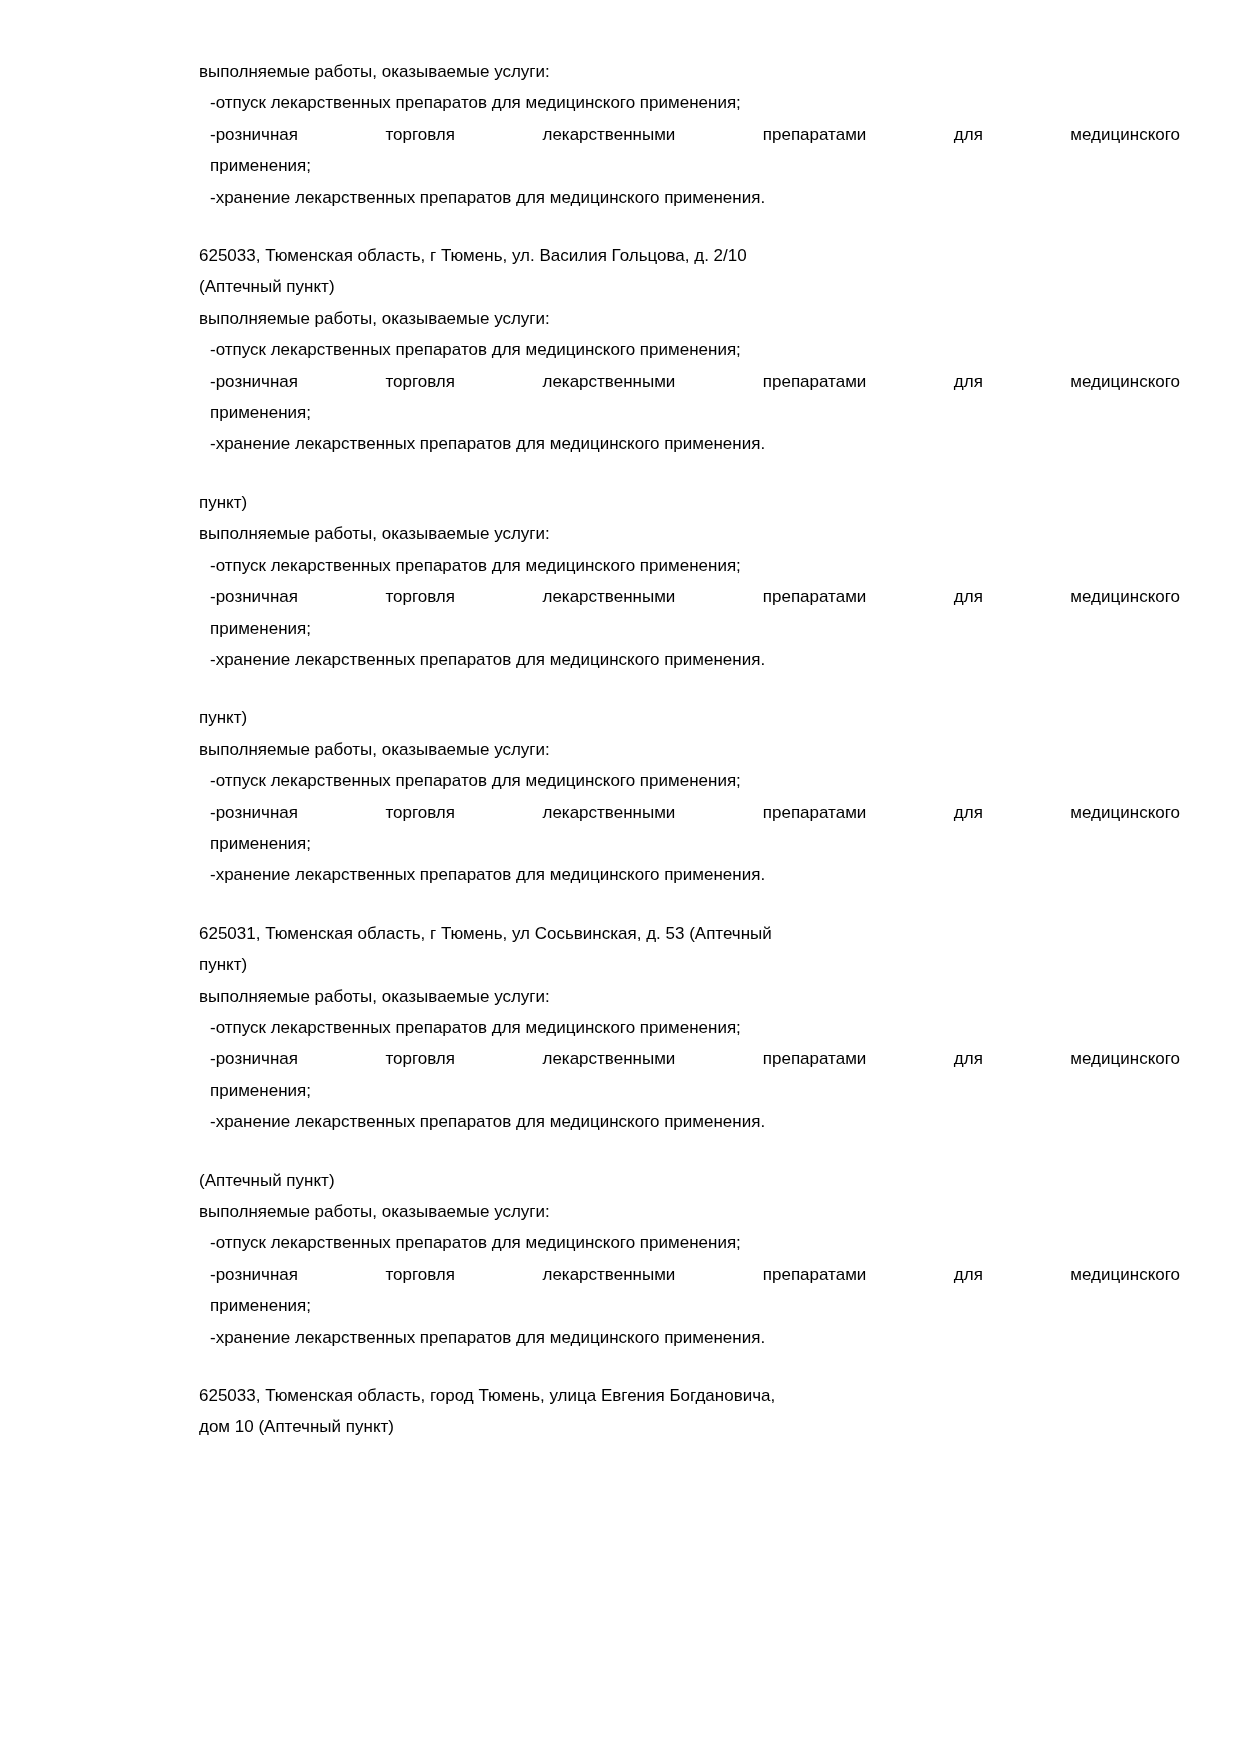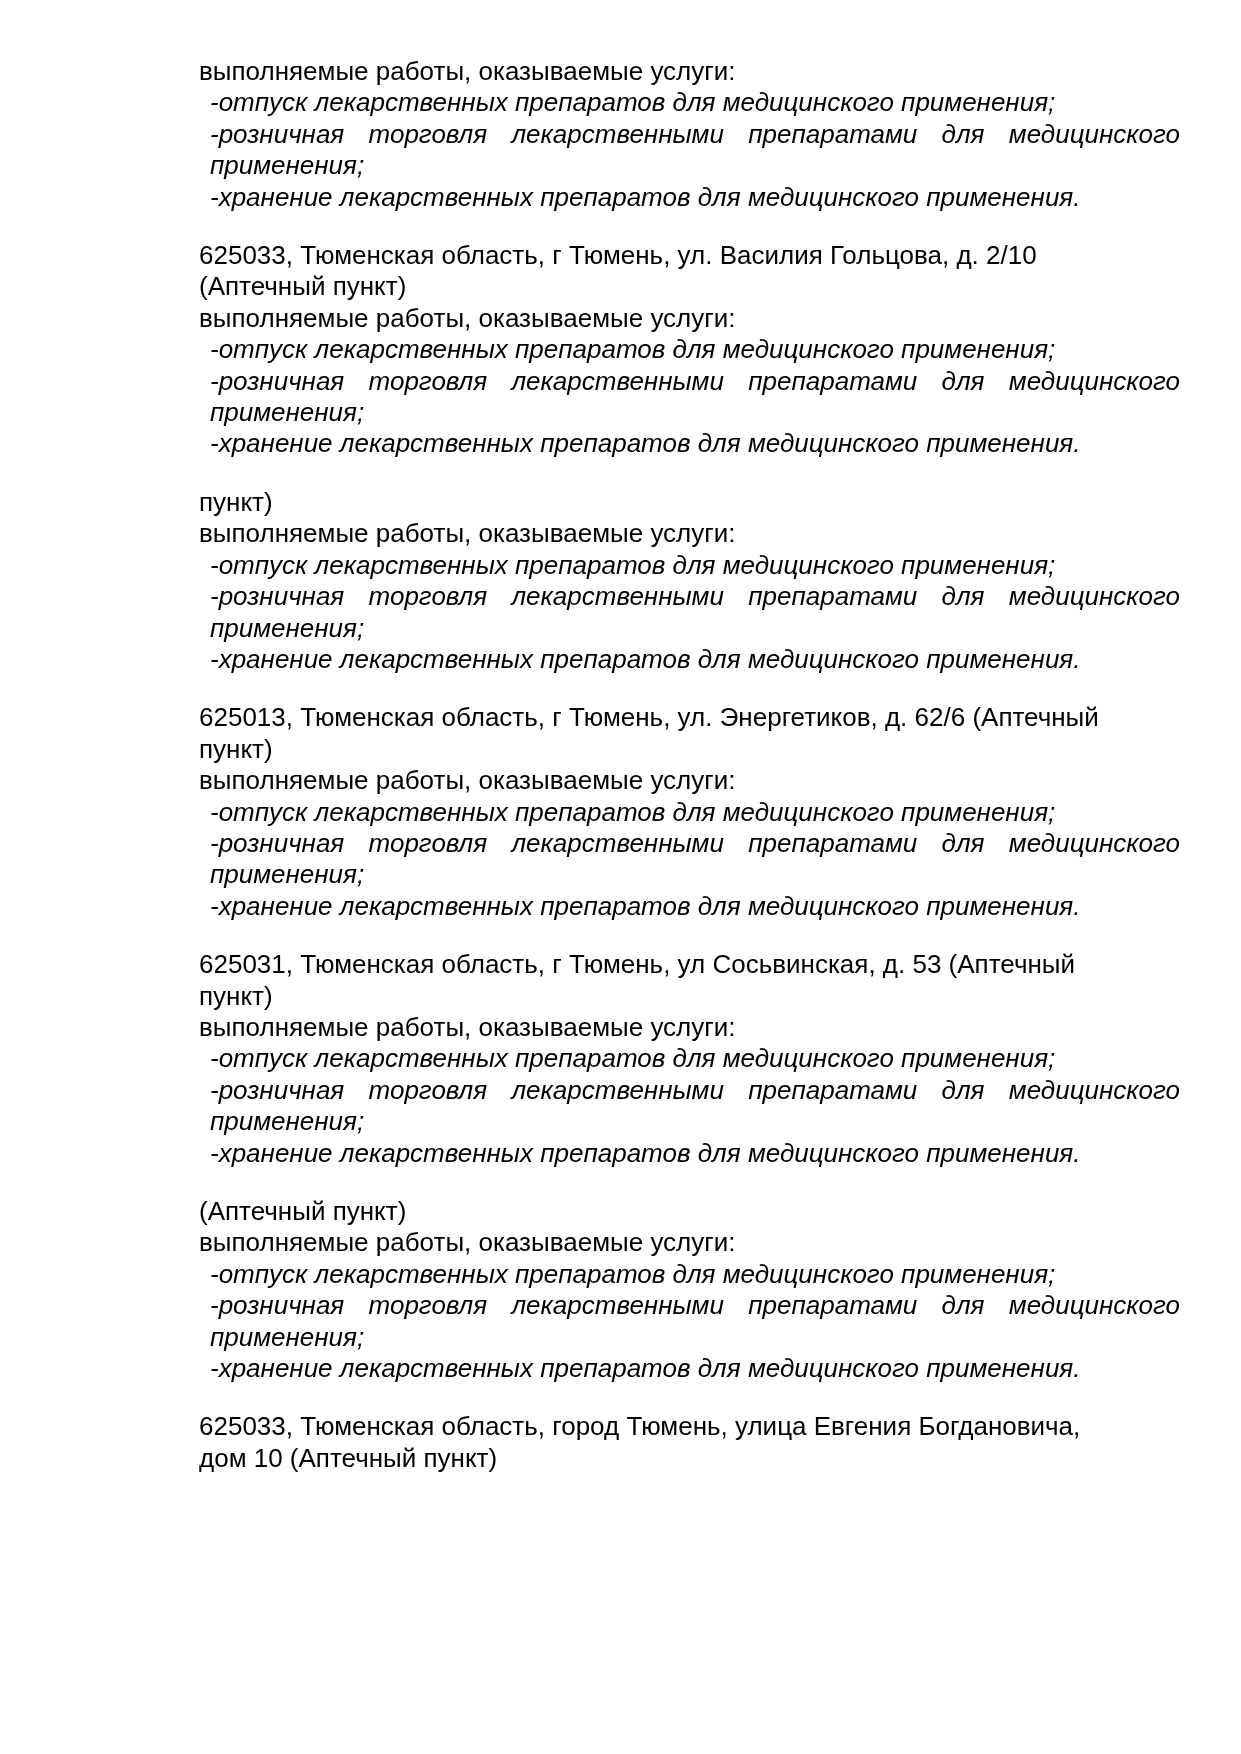--- a/index.html
+++ b/index.html
@@ -13,30 +13,30 @@
     height: 1754px;
     background: #ffffff;
     overflow: hidden;
   }
   .content {
     position: absolute;
     left: 199px;
     top: 56px;
     width: 981px;
     font-family: "Liberation Sans", sans-serif;
-    font-size: 26px;
+    font-size: 17px;
     line-height: 31.4px;
     color: #000000;
     letter-spacing: 0;
   }
   .entry { margin: 0; }
   .entry + .entry { margin-top: 27px; }
   .addr-line { white-space: nowrap; }
   .svc-header { white-space: nowrap; }
-  .svc-item { padding-left: 11px; font-style: italic; }
+  .svc-item { padding-left: 11px; }
   .svc-line { white-space: nowrap; }
   .svc-line.stretch {
     white-space: normal;
     text-align: justify;
     text-align-last: justify;
   }
 </style>
 </head>
 <body>
 
@@ -78,21 +78,20 @@
         </div>
         <div class="svc-item">
           <div class="svc-line stretch">-розничная торговля лекарственными препаратами для медицинского</div>
           <div class="svc-line">применения;</div>
         </div>
         <div class="svc-item">
           <div class="svc-line">-хранение лекарственных препаратов для медицинского применения.</div>
         </div>
       </div>
       <div class="entry">
-        <div class="addr-line">625013, Тюменская область, г Тюмень, ул. Энергетиков, д. 62/6 (Аптечный</div>
         <div class="addr-line">пункт)</div>
         <div class="svc-header">выполняемые работы, оказываемые услуги:</div>
         <div class="svc-item">
           <div class="svc-line">-отпуск лекарственных препаратов для медицинского применения;</div>
         </div>
         <div class="svc-item">
           <div class="svc-line stretch">-розничная торговля лекарственными препаратами для медицинского</div>
           <div class="svc-line">применения;</div>
         </div>
         <div class="svc-item">

